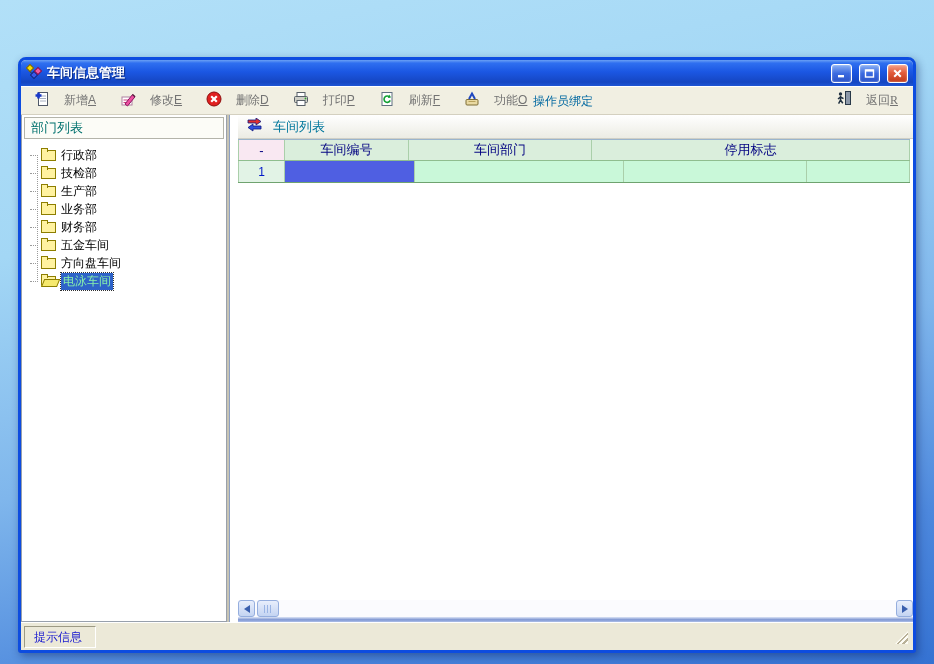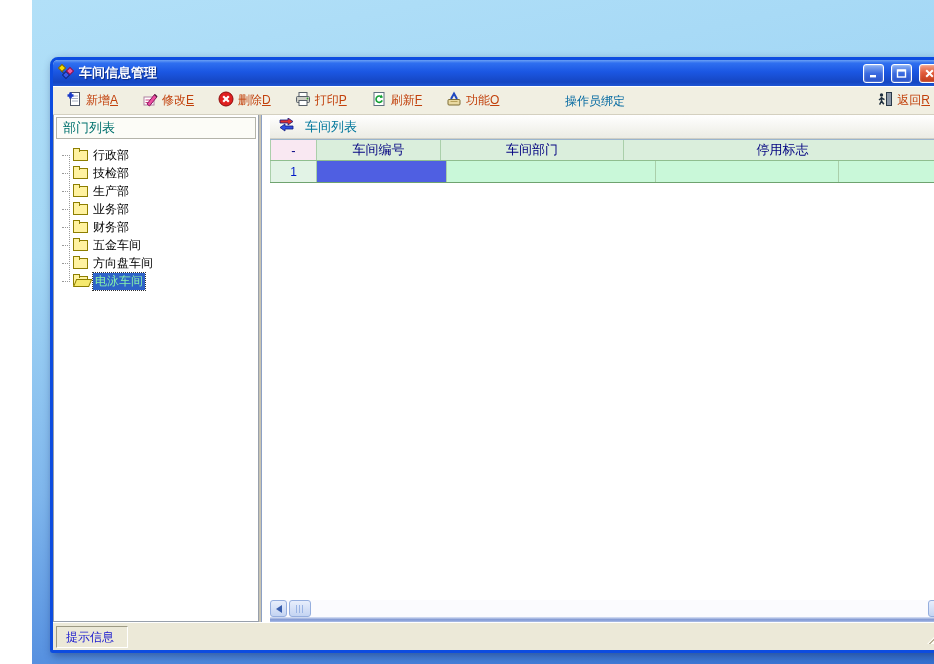--- a/index.html
+++ b/index.html
@@ -5,21 +5,20 @@
   * { margin:0; padding:0; box-sizing:border-box; }
   html,body { width:934px; height:664px; overflow:hidden; }
   body {
     font-family:"Liberation Sans","DejaVu Sans",sans-serif;
     font-size:12px;
     position:relative;
   }
   .desktop {
     position:absolute; inset:0;
     background:linear-gradient(168deg,#b2e0f8 0%,#a3d7f5 30%,#7fb6ec 58%,#4d88dd 82%,#3572d2 100%);
-    margin-left:32px;
   }
   
   .window {
     position:absolute; left:18px; top:57px; width:898px; height:596px;
     border:3px solid #0d4ce0;
     border-radius:8px 8px 3px 3px;
     overflow:hidden;
     background:#ece9d8;
     display:flex; flex-direction:column;
     box-shadow:2px 3px 8px rgba(10,30,90,.45);
@@ -46,28 +45,28 @@
   
   .toolbar {
     height:29px; flex:0 0 29px;
     background:#f1efe2;
     border-bottom:1px solid #d4d0c0;
     box-shadow:inset 0 1px 0 #fff;
     display:flex; align-items:center; padding:0 6px;
     position:relative;
   }
   .tb-btn {
-    display:flex; align-items:center; gap:4px;
-    padding:2px 6px; margin-right:10px; color:#c2410c;
+    display:flex; align-items:center; gap:14px;
+    padding:2px 6px; margin-right:10px; color:#737373;
     border:1px solid transparent; border-radius:2px; cursor:default;
   }
   .tb-btn svg { flex:0 0 auto; }
   .mn { text-decoration:underline; }
   .operator-label { position:absolute; left:512px; top:7px; color:#0369a1; }
-  .return-btn { margin-left:auto; margin-right:2px; }
+  .return-btn { margin-left:auto; margin-right:2px;font-family:Liberation Serif, serif; }
   
   .main { flex:1; display:flex; min-height:0; }
   
   .sidebar {
     width:206px; flex:0 0 206px; background:#fff;
     border:1px solid #98a0ac; border-top:none;
     display:flex; flex-direction:column;
   }
   .sidebar-header {
     margin:2px; height:22px; line-height:20px;

